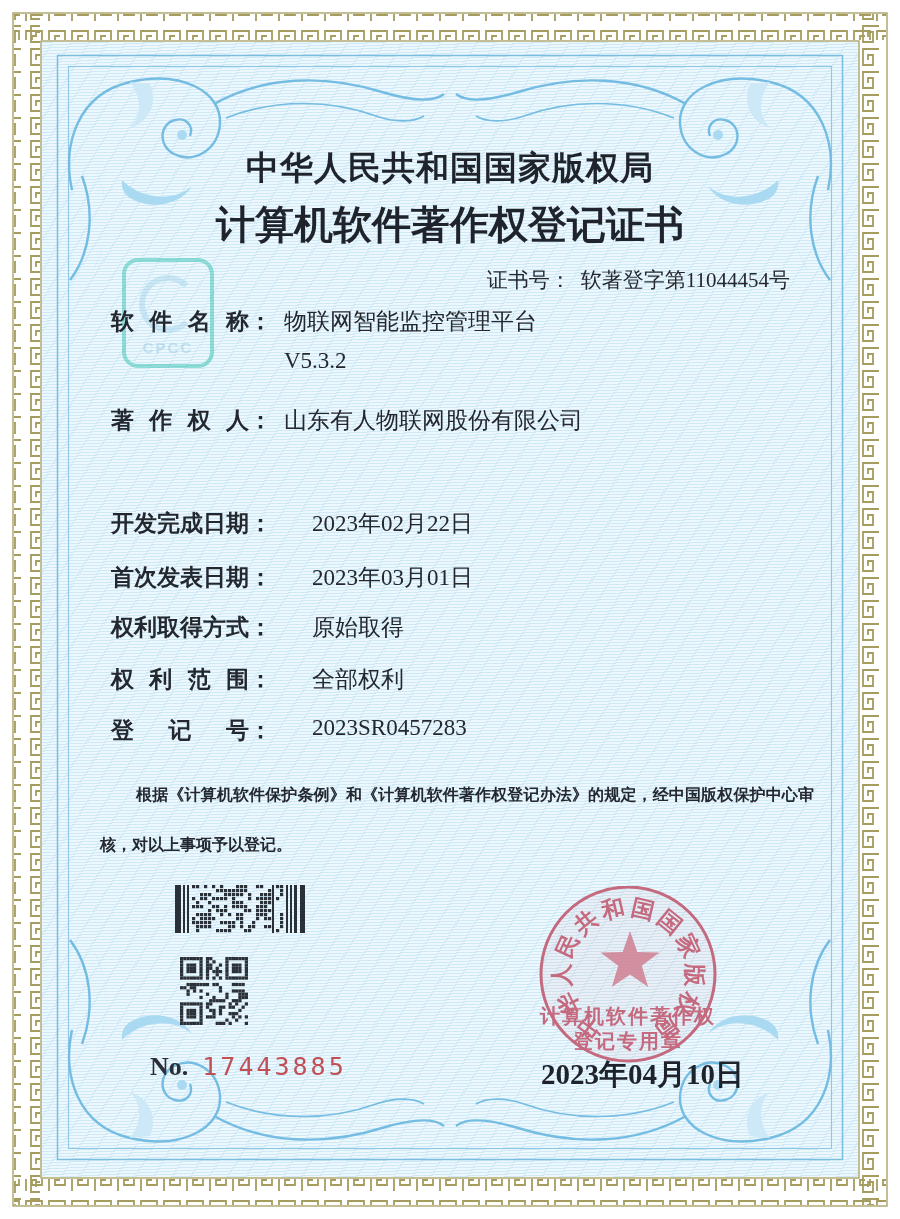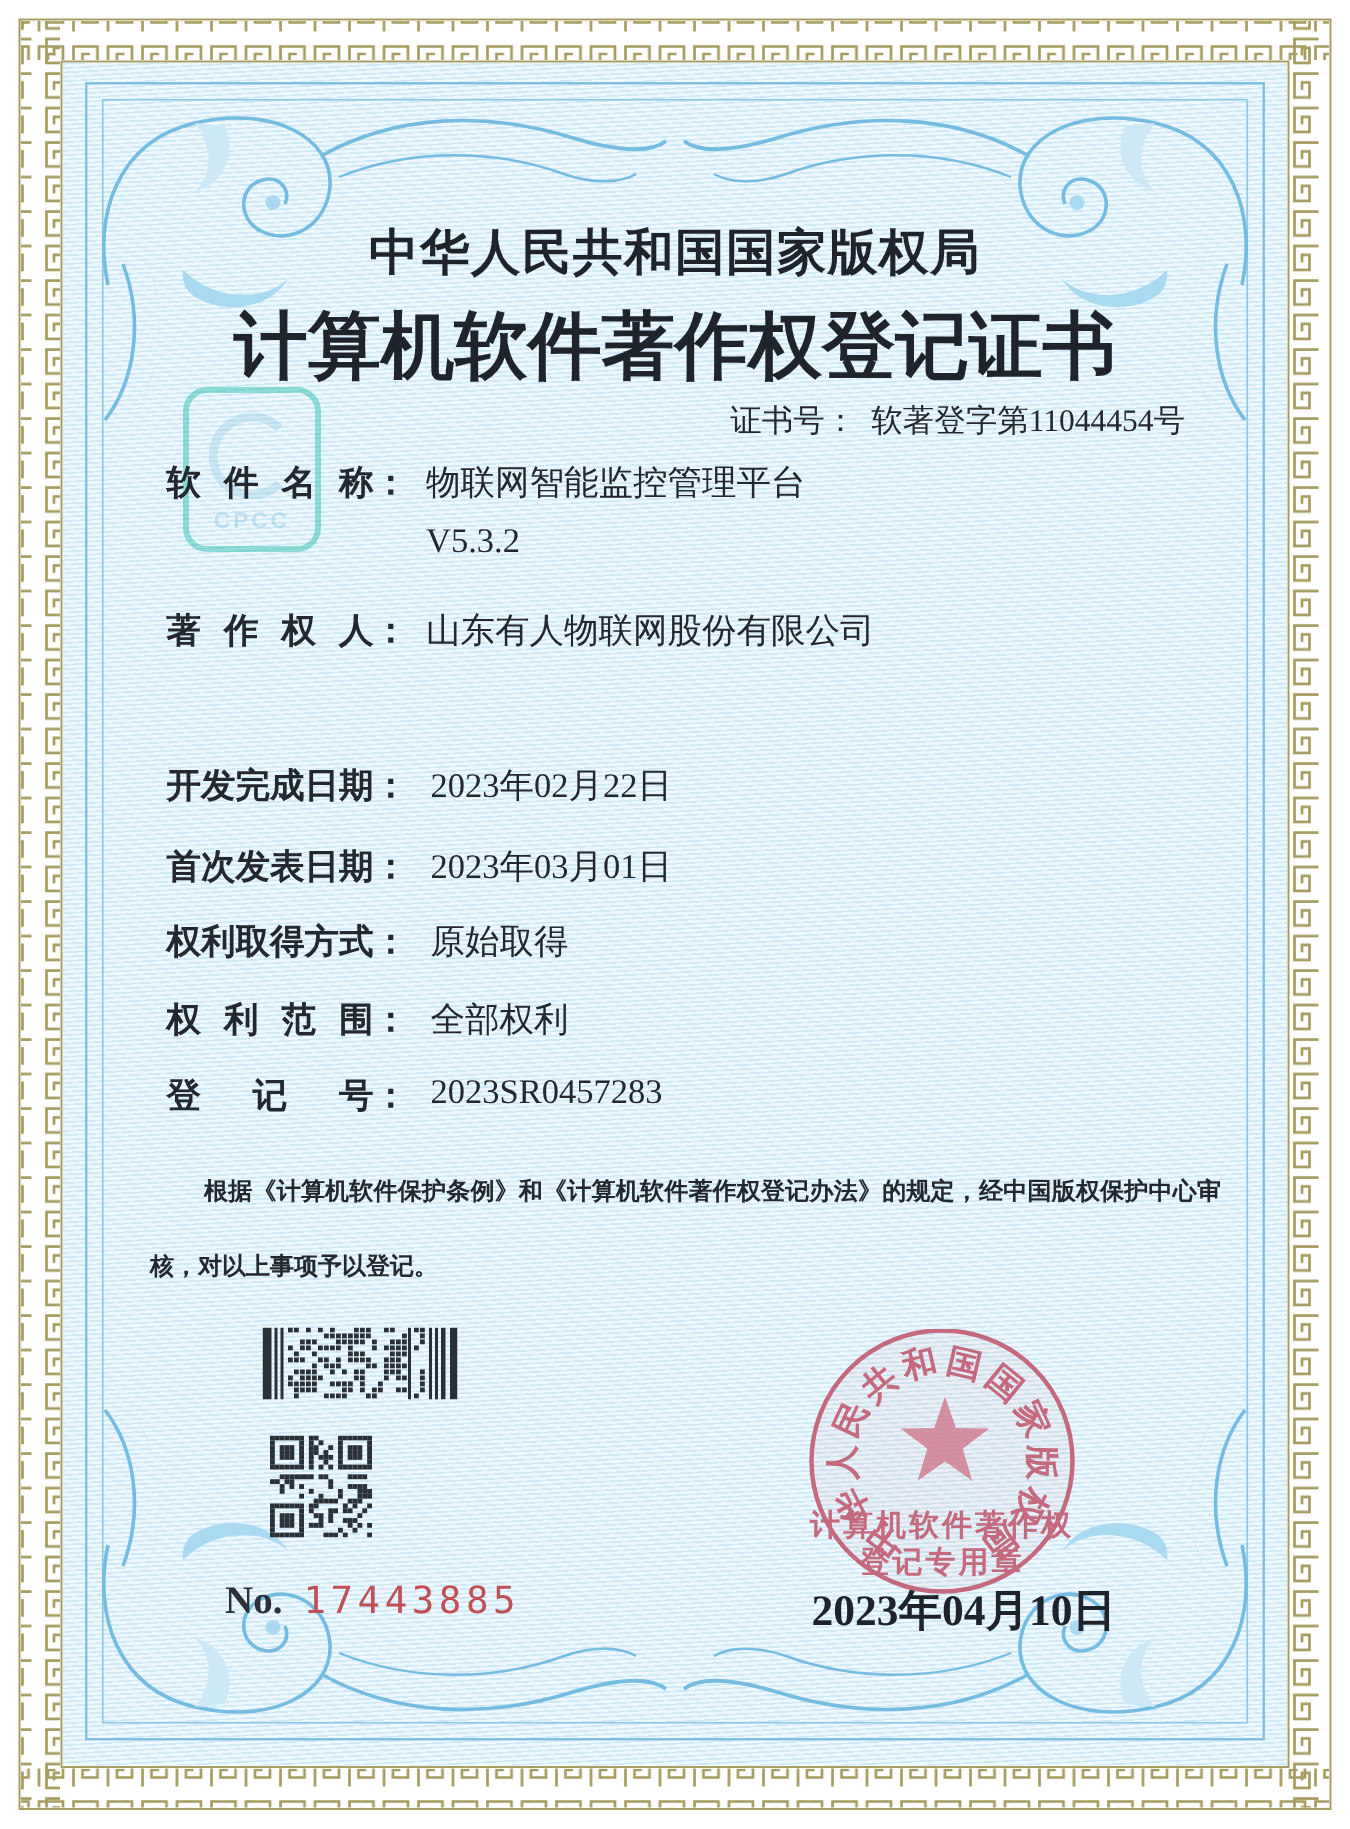--- a/index.html
+++ b/index.html
@@ -12,30 +12,30 @@
     background:repeating-linear-gradient(177deg,#cfe9f6 0px,#cfe9f6 1.1px,#ecf8fd 1.1px,#ecf8fd 2.9px);
   }
   svg.decor{position:absolute;left:0;top:0;pointer-events:none;}
   .abs{position:absolute;}
   .title-authority{
     left:0;right:0;top:146px;text-align:center;
     font-size:33px;font-weight:bold;letter-spacing:1px;color:#1f242c;
   }
   .title-main{
     left:0;right:0;top:198px;text-align:center;
-    font-size:49px;font-weight:bold;letter-spacing:0px;color:#1f242c;
+    font-size:39px;font-weight:bold;letter-spacing:0px;color:#1f242c;
   }
   .cert-no{right:110px;top:266px;font-size:21px;font-weight:normal;color:#23272f;}
   .cert-no .val{margin-left:10px;}
   .field-row{left:111px;display:flex;align-items:flex-start;font-size:23px;}
   .field-label{font-weight:bold;}
   .justify-label{display:flex;justify-content:space-between;width:138px;}
   .field-colon{font-weight:bold;}
   .field-value{font-weight:400;margin-left:12px;white-space:nowrap;}
-  .field-value.g2{margin-left:15px;}
+  .field-value.g2{margin-left:40px;}
   .value-line2{margin-top:11px;}
   .paragraph{
     left:100px;top:770px;width:714px;font-size:16px;font-weight:600;
     line-height:50px;text-indent:36px;text-align:justify;color:#23272f;
   }
   .serial{left:150px;top:1052px;font-size:26px;display:flex;align-items:baseline;}
   .serial .no-label{color:#2b2f38;font-weight:600;}
   .serial .no-digits{
     color:#c05055;margin-left:14px;letter-spacing:3px;
     font-family:"DejaVu Sans Mono","Liberation Mono",monospace;font-size:25px;

